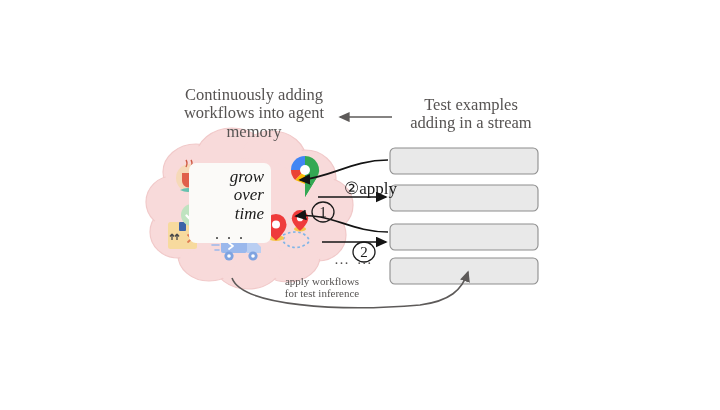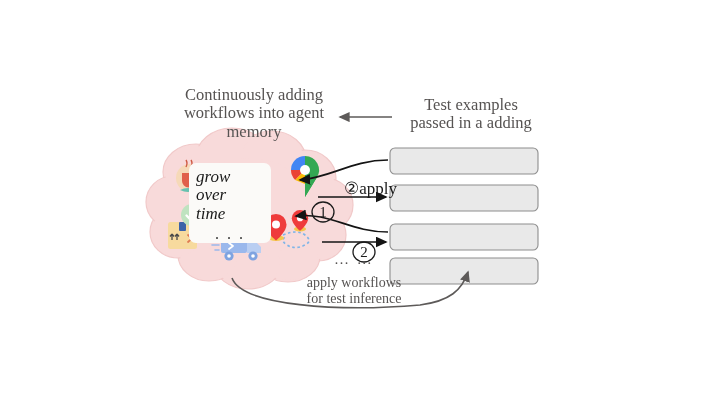--- a/index.html
+++ b/index.html
@@ -34,24 +34,24 @@
     width: 212px;
     font-size: 16.5px;
   }
   #cap-right {
     left: 382px;
     top: 96px;
     width: 178px;
     font-size: 16.5px;
   }
   #cap-bottom {
-    left: 254px;
+    left: 222px;
     top: 275px;
     width: 200px;
-    font-size: 14px;
+    font-size: 11px;
   }
   .steplabel {
     position: absolute;
     color: #1b1b1b;
     font-family: "Liberation Serif", serif;
     font-size: 17px;
     white-space: nowrap;
   }
   #lbl-induce { left: 314px; top: 144px; }
   #lbl-apply  { left: 344px; top: 178px; }
@@ -63,21 +63,21 @@
     font-size: 15px;
     letter-spacing: 2px;
     white-space: nowrap;
     font-family: "Liberation Serif", serif;
   }
   .growcard-text {
     position: absolute;
     left: 196px;
     top: 168px;
     width: 68px;
-    text-align: left;
+    text-align: right;
     font-family: "Liberation Serif", serif;
     font-style: italic;
     font-size: 17px;
     color: #1a1a1a;
     line-height: 1.08;
     white-space: pre-line;
   }
   .growcard-dots {
     position: absolute;
     left: 196px;
@@ -237,21 +237,21 @@
       <ellipse cx="364" cy="252" rx="11" ry="10" fill="none" stroke="#1b1b1b" stroke-width="1.3"></ellipse>
       <text x="364" y="257" text-anchor="middle" font-family="Liberation Serif, serif" font-size="15" fill="#1b1b1b">2</text>
     </g>
   </svg>
 
   <div class="caption" id="cap-left">Continuously adding
 workflows into agent
 memory</div>
 
   <div class="caption" id="cap-right">Test examples
-passed in a adding</div>
+adding in a stream</div>
 
   <div class="caption" id="cap-bottom">apply workflows
 for test inference</div>
 
 
   <div class="steplabel" id="lbl-apply">②apply</div>
 
   <div class="ellipsis-pair">… …</div>
 
   <div class="growcard-text">grow

